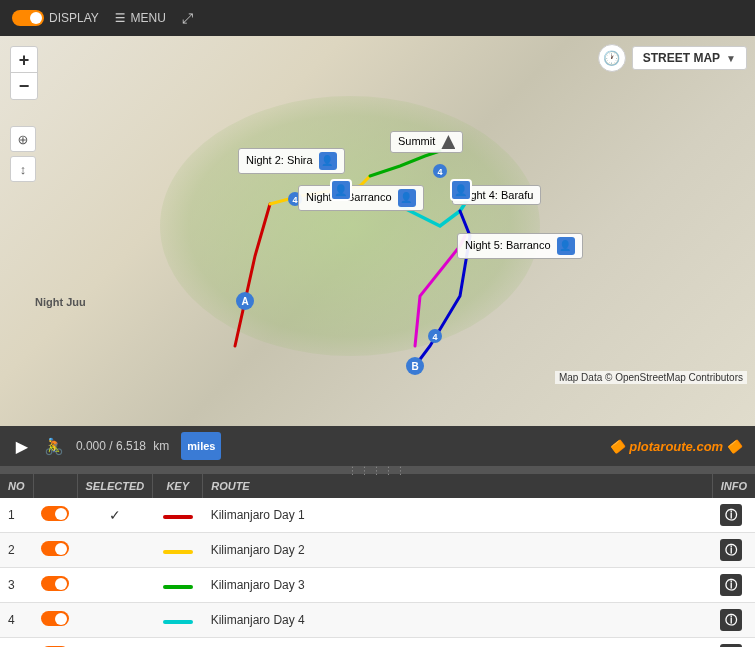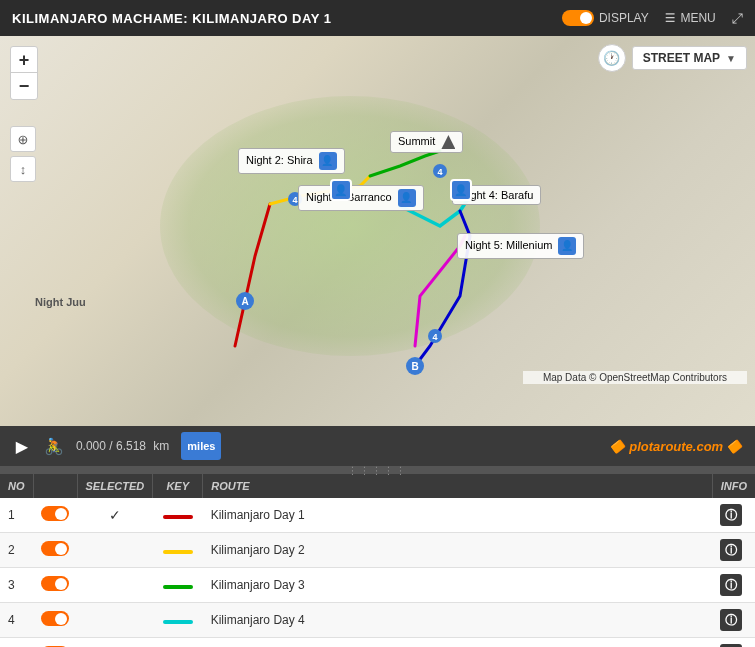--- a/index.html
+++ b/index.html
@@ -148,21 +148,21 @@
     .plotaroute-logo {
       position: absolute; right: 12px;
       color: #ff8800; font-size: 13px; font-style: italic; font-weight: bold;
     }
     .plotaroute-logo span { color: #ff8800; }
 
     
     .map-attribution {
       position: absolute; bottom: 42px; right: 8px;
       font-size: 10px; color: #333;
-      background: rgba(255,255,255,0.7); padding: 1px 20px;
+      background: rgba(255,255,255,0.7); padding: 1px 4px;
     }
 
     
     .drag-handle {
       background: #555;
       height: 8px;
       display: flex; align-items: center; justify-content: center;
       cursor: ns-resize;
     }
     .drag-dots { color: #888; letter-spacing: 2px; font-size: 10px; }
@@ -238,21 +238,20 @@
     th.toggle-col { width: 40px; }
     th.selected-col { width: 60px; text-align: center; }
     th.key-col { width: 50px; text-align: center; }
     th.route-col { }
     th.info-col { width: 40px; text-align: center; }
   </style>
 </head>
 <body>
 
 <div id="header">
-  <span id="header-title">KILIMANJARO MACHAME: KILIMANJARO DAY 1</span>
   <div id="header-controls">
     <div class="header-btn">
       <span class="toggle-switch"></span>
       <span>DISPLAY</span>
     </div>
     <div class="header-btn">
       <span>☰</span>
       <span>MENU</span>
     </div>
     <div class="maximize-icon">⤢</div>
@@ -324,21 +323,21 @@
   <div class="map-label" style="top:149px; left:298px;">
     <span>Night 3: Barranco</span>
     <span style="display:inline-block;margin-left:3px;width:18px;height:18px;background:#3a7bd5;border-radius:3px;vertical-align:middle;text-align:center;color:#fff;font-size:10px;line-height:18px;">👤</span>
   </div>
 
   <div class="map-label" style="top:149px; left:452px;">
     <span>Night 4: Barafu</span>
   </div>
 
   <div class="map-label" style="top:197px; left:457px;">
-    <span>Night 5: Millenium</span>
+    <span>Night 5: Barranco</span>
     <span style="display:inline-block;margin-left:3px;width:18px;height:18px;background:#3a7bd5;border-radius:3px;vertical-align:middle;text-align:center;color:#fff;font-size:10px;line-height:18px;">👤</span>
   </div>
 
   <div style="position:absolute;top:143px;left:330px;">
     <div class="marker-person">👤</div>
   </div>
   <div style="position:absolute;top:143px;left:450px;">
     <div class="marker-person">👤</div>
   </div>
 

